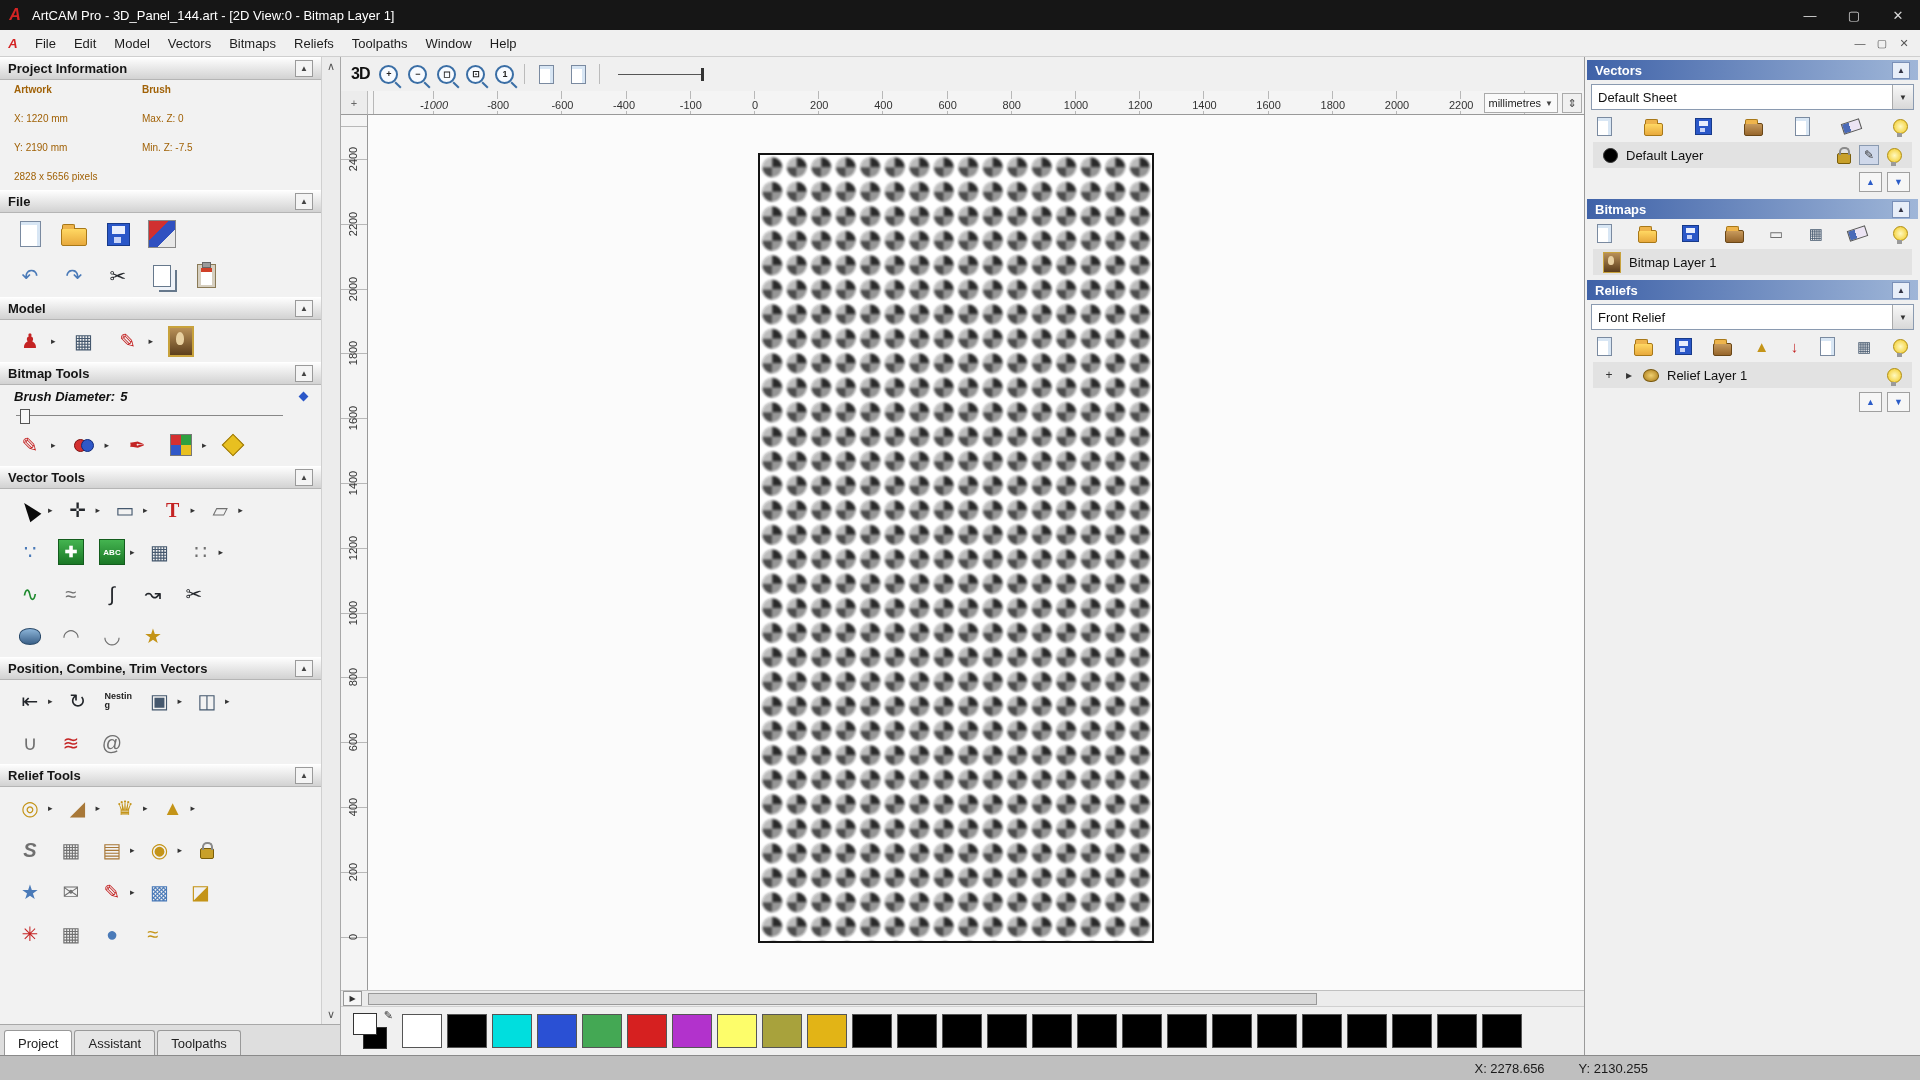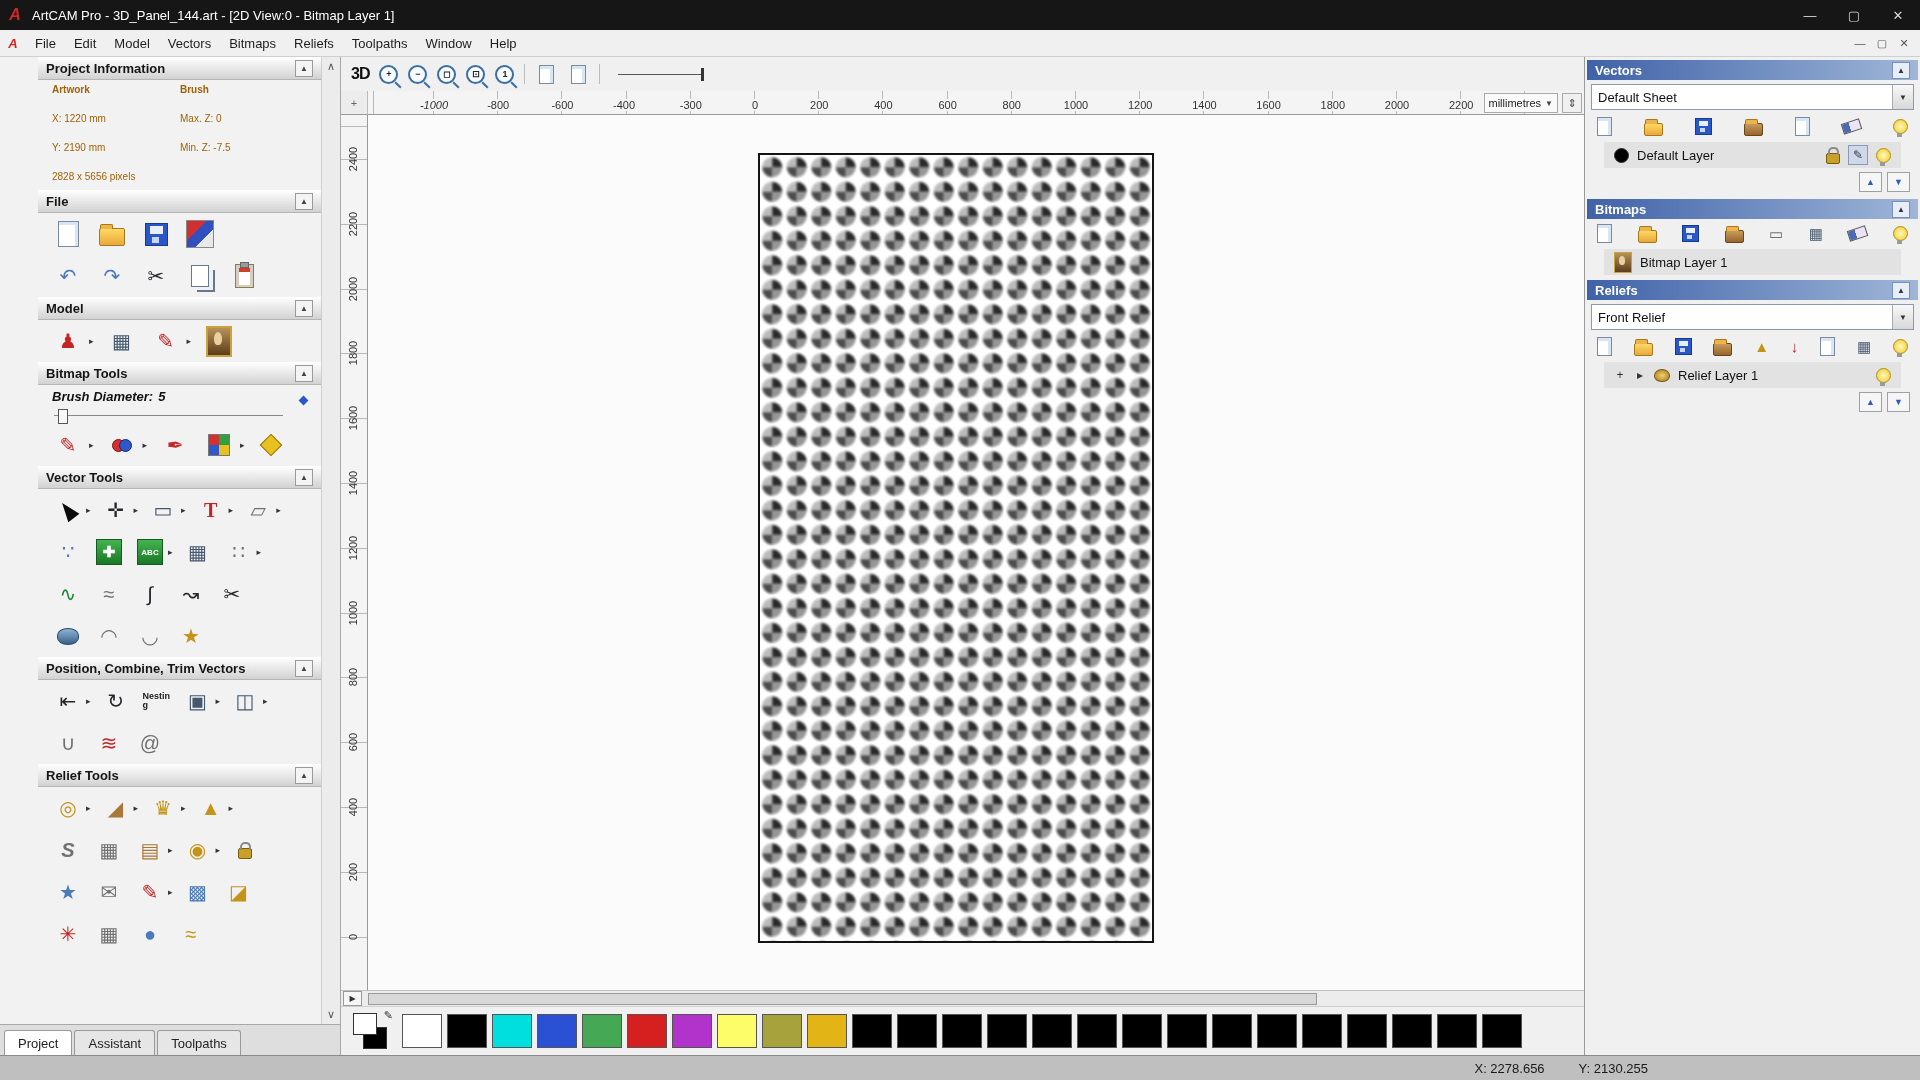--- a/index.html
+++ b/index.html
@@ -19,21 +19,21 @@
   .menu-item{padding:0 9px;height:100%;display:flex;align-items:center;}
   .mdi{margin-left:auto;display:flex;gap:6px;padding-right:8px;color:#555;font-size:11px;}
   .mdi span{width:16px;text-align:center;}
 
   
   .main{flex:1;display:flex;min-height:0;}
 
   
   .leftcol{width:340px;flex:0 0 auto;display:flex;flex-direction:column;background:#f0f0f0;border-right:1px solid #a8a8a8;}
   .left-body{flex:1;display:flex;min-height:0;}
-  .left-content{flex:1;overflow:hidden;position:relative;background:#f2f2f2;padding-left:38px;}
+  .left-content{flex:1;overflow:hidden;position:relative;background:#f2f2f2;}
   .left-scroll{width:18px;background:#ececec;border-left:1px solid #d0d0d0;display:flex;flex-direction:column;
                justify-content:space-between;align-items:center;padding:3px 0;color:#555;font-size:11px;}
   .left-tabs{height:30px;display:flex;align-items:flex-end;background:#dedede;border-top:1px solid #a8a8a8;padding-left:4px;}
   .tab{padding:5px 13px 4px;font-size:13px;border:1px solid #999;border-bottom:none;background:#e6e6e6;
        margin-right:2px;border-radius:3px 3px 0 0;color:#222;}
   .tab.active{background:#fff;}
 
   .sechead{height:21px;background:linear-gradient(#fdfdfd,#d2d2d2);border-top:1px solid #fff;border-bottom:1px solid #b5b5b5;
            display:flex;align-items:center;padding:0 8px;font-size:13px;font-weight:bold;color:#151515;}
   .colbtn{margin-left:auto;width:16px;height:15px;border:1px solid #9a9a9a;background:#f4f4f4;color:#444;
@@ -87,21 +87,21 @@
   .ic-palette i:nth-child(3){background:#3058c8;}.ic-palette i:nth-child(4){background:#e8c020;}
   .ic-bucket{width:14px;height:14px;background:#e8c020;border:1px solid #96720a;transform:rotate(45deg);margin-right:4px;}
   .ic-bulb{width:13px;height:13px;border-radius:50%;background:radial-gradient(#fff9c0,#f2c81e);border:1px solid #b08e10;position:relative;flex:0 0 auto;}
   .ic-bulb::after{content:"";position:absolute;left:3px;bottom:-4px;width:5px;height:4px;background:#9a9a9a;}
   .ic-lock{width:12px;height:9px;background:#c8a02a;border:1px solid #7a5e0a;border-radius:2px;position:relative;margin-top:6px;flex:0 0 auto;}
   .ic-lock::before{content:"";position:absolute;top:-7px;left:1px;width:7px;height:6px;border:2px solid #8a8a8a;border-bottom:none;border-radius:5px 5px 0 0;}
   .ic-eraser{width:17px;height:9px;background:linear-gradient(90deg,#4a6ab8 40%,#ece4f4 40%);border:1px solid #555;transform:rotate(-18deg);}
   .nest{width:28px;font-size:9px;line-height:9px;font-weight:bold;color:#222;text-align:left;word-break:break-all;}
 
   
-  .brush-label{display:flex;align-items:flex-end;padding:4px 14px 0;font-size:13px;font-weight:bold;font-style:italic;color:#111;gap:5px;}
+  .brush-label{display:flex;align-items:center;padding:4px 14px 0;font-size:13px;font-weight:bold;font-style:italic;color:#111;gap:5px;}
   .dot-blue{margin-left:auto;width:7px;height:7px;background:#2b57c8;transform:rotate(45deg);}
   .bslider{margin:4px 16px 2px;height:14px;position:relative;}
   .bslider::before{content:"";position:absolute;left:0;right:22px;top:7px;height:1px;background:#888;}
   .bhandle{position:absolute;left:4px;top:1px;width:8px;height:13px;background:#f8f8f8;border:1px solid #555;}
 
   
   .centercol{flex:1;display:flex;flex-direction:column;min-width:0;background:#f0f0f0;}
   .canvas-toolbar{height:34px;display:flex;align-items:center;gap:10px;padding:0 10px;flex:0 0 auto;}
   .btn3d{font-size:16px;font-weight:bold;color:#111;letter-spacing:-1px;}
   .mag{width:15px;height:15px;border:2px solid #3a6ea5;border-radius:50%;position:relative;display:flex;align-items:center;justify-content:center;
@@ -145,21 +145,21 @@
   
   .rightcol{width:335px;flex:0 0 auto;display:flex;flex-direction:column;background:#f0f0f0;border-left:1px solid #9a9a9a;}
   .rp-head{height:20px;background:linear-gradient(90deg,#3f62a8,#9fb6d8);color:#fff;font-weight:bold;font-size:13px;
            display:flex;align-items:center;padding:0 8px;margin:3px 2px 0;}
   .rp-head .colbtn{background:#e8eef8;border-color:#7a90b8;color:#334;}
   .combo{margin:4px 6px 2px;height:24px;background:#fff;border:1px solid #8a9ab0;display:flex;align-items:center;font-size:13px;color:#111;padding-left:6px;}
   .combo .arrow{margin-left:auto;width:20px;height:100%;background:linear-gradient(#f8f8f8,#d8d8d8);border-left:1px solid #aaa;
                 display:flex;align-items:center;justify-content:center;font-size:8px;color:#333;}
   .rp-tools{display:flex;align-items:center;justify-content:space-between;padding:5px 12px 4px;}
   .rp-tools .g{font-size:15px;}
-  .layer-row{height:26px;display:flex;align-items:center;gap:8px;padding:0 10px;background:#e2e2e2;margin:2px 19px;font-size:13px;color:#111;}
+  .layer-row{height:26px;display:flex;align-items:center;gap:8px;padding:0 10px;background:#e2e2e2;margin:2px 8px;font-size:13px;color:#111;}
   .layer-row .grow{flex:1;}
   .dot-black{width:13px;height:13px;border-radius:50%;background:#000;border:1px solid #333;flex:0 0 auto;}
   .dot-gold{width:14px;height:11px;border-radius:50% 50% 45% 45%;background:radial-gradient(#f0d070,#a87818);border:1px solid #7a5a10;flex:0 0 auto;}
   .mini-btn{width:18px;height:18px;display:flex;align-items:center;justify-content:center;font-size:12px;color:#333;flex:0 0 auto;}
   .mini-btn.pressed{border:1px solid #8a9ab0;background:#cfd8ea;}
   .updown{display:flex;justify-content:flex-end;gap:5px;padding:2px 10px 4px;}
   .ud-btn{width:21px;height:18px;border:1px solid #a0a0a0;background:#f6f6f6;color:#2b5cc8;font-size:9px;display:flex;align-items:center;justify-content:center;}
   .rp-spacer{flex:1;}
   .rp-tabs{height:30px;display:flex;align-items:flex-end;background:#dedede;border-top:1px solid #a8a8a8;padding-left:6px;}
 
@@ -541,21 +541,21 @@
         <div class="h-ruler">
           <span class="units">
             <span>millimetres</span>
             <span class="ar">▼</span>
           </span>
           <span class="vscale-btn">⇕</span>
         <span class="htick" style="left: 66px; font-style: italic;">-1000</span>
             <span class="htick" style="left: 130.2px;">-800</span>
             <span class="htick" style="left: 194.4px;">-600</span>
             <span class="htick" style="left: 256px;">-400</span>
-            <span class="htick" style="left: 322.8px;">-300</span>
+            <span class="htick" style="left: 322.8px;">-100</span>
             <span class="htick" style="left: 387px;">0</span>
             <span class="htick" style="left: 451.2px;">200</span>
             <span class="htick" style="left: 515.4px;">400</span>
             <span class="htick" style="left: 579.6px;">600</span>
             <span class="htick" style="left: 643.8px;">800</span>
             <span class="htick" style="left: 708px;">1000</span>
             <span class="htick" style="left: 772.2px;">1200</span>
             <span class="htick" style="left: 836.4px;">1400</span>
             <span class="htick" style="left: 900.6px;">1600</span>
             <span class="htick" style="left: 964.8px;">1800</span>

